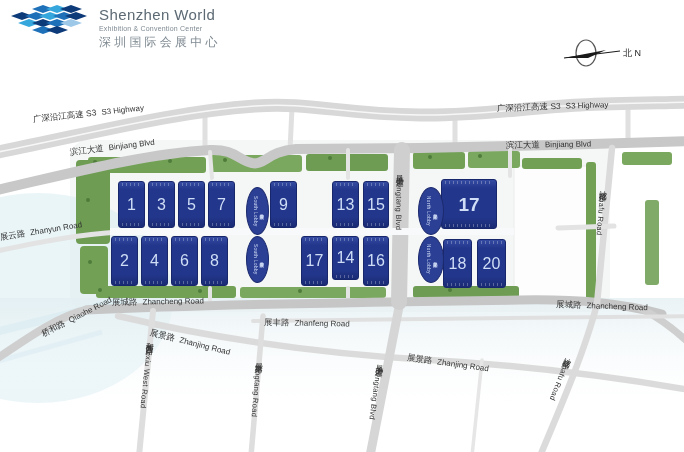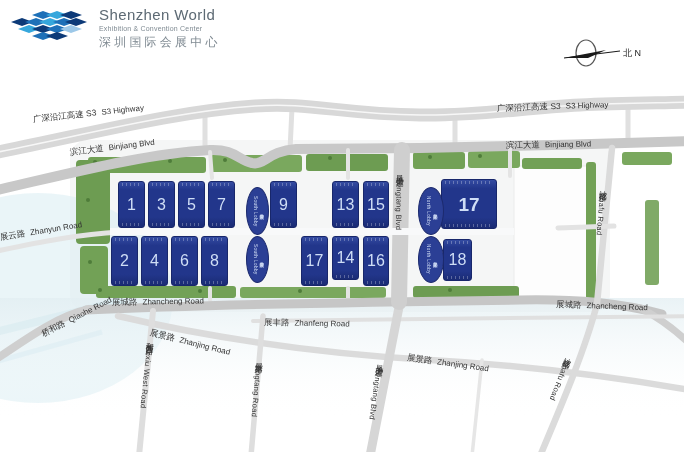--- a/index.html
+++ b/index.html
@@ -1,21 +1,21 @@
 <!DOCTYPE html>
 <html><head>
 <meta charset="utf-8">
 <style>
   html,body{margin:0;padding:0;background:#ffffff;}
   .stage{
     position:relative;width:684px;height:452px;overflow:hidden;background:#ffffff;
     font-family:"Liberation Sans","DejaVu Sans",sans-serif;
   }
   
-  .logo{position:absolute;left:8px;top:5px;display:flex;gap:11px;align-items:center;}
+  .logo{position:absolute;left:8px;top:5px;display:flex;gap:11px;align-items:flex-start;}
   .logo-text{padding-top:2px;}
   .logo-title{font-size:15px;color:#5d6a74;letter-spacing:.4px;line-height:1.05;}
   .logo-sub{font-size:7px;color:#7f8a92;letter-spacing:.2px;margin-top:2px;}
   .logo-sub.zh{font-size:12px;letter-spacing:3.2px;margin-top:2px;}
   
   .compass{position:absolute;left:558px;top:32px;}
   .compass text{font-size:9px;fill:#222;}
   
   .map-svg{position:absolute;left:0;top:0;}
   .overlay{position:absolute;left:0;top:0;width:684px;height:452px;}
@@ -242,22 +242,25 @@
       </div>
       <div class="hall" style="left: 332px; top: 236px; width: 27px; height: 44px;">
         <span class="num">14</span>
       </div>
       <div class="hall" style="left: 363px; top: 236px; width: 26px; height: 50px; justify-content: center;">
         <span class="num">16</span>
       </div>
       <div class="hall hall-big" style="left: 441px; top: 179px; width: 56px; height: 50px; font-weight: bold;">
         <span class="num">17</span>
       </div>
-      <div class="hall" style="left: 443px; top: 239px; width: 29px; height: 42px;">
+      <div class="hall" style="left: 443px; top: 239px; width: 29px; height: 49px;">
         <span class="num">18</span>
+      </div>
+      <div class="hall" style="left: 477px; top: 239px; width: 29px; height: 49px;">
+        <span class="num">20</span>
       </div>
       <div class="lobby" style="left: 246px; top: 187px; width: 21px; height: 46px;">
         <div class="ltxt">
           <span class="zh">南登录大厅</span>
           <span class="en">South Lobby</span>
         </div>
       </div>
       <div class="lobby" style="left: 246px; top: 236px; width: 21px; height: 45px;">
         <div class="ltxt">
           <span class="zh">南登录大厅</span>

